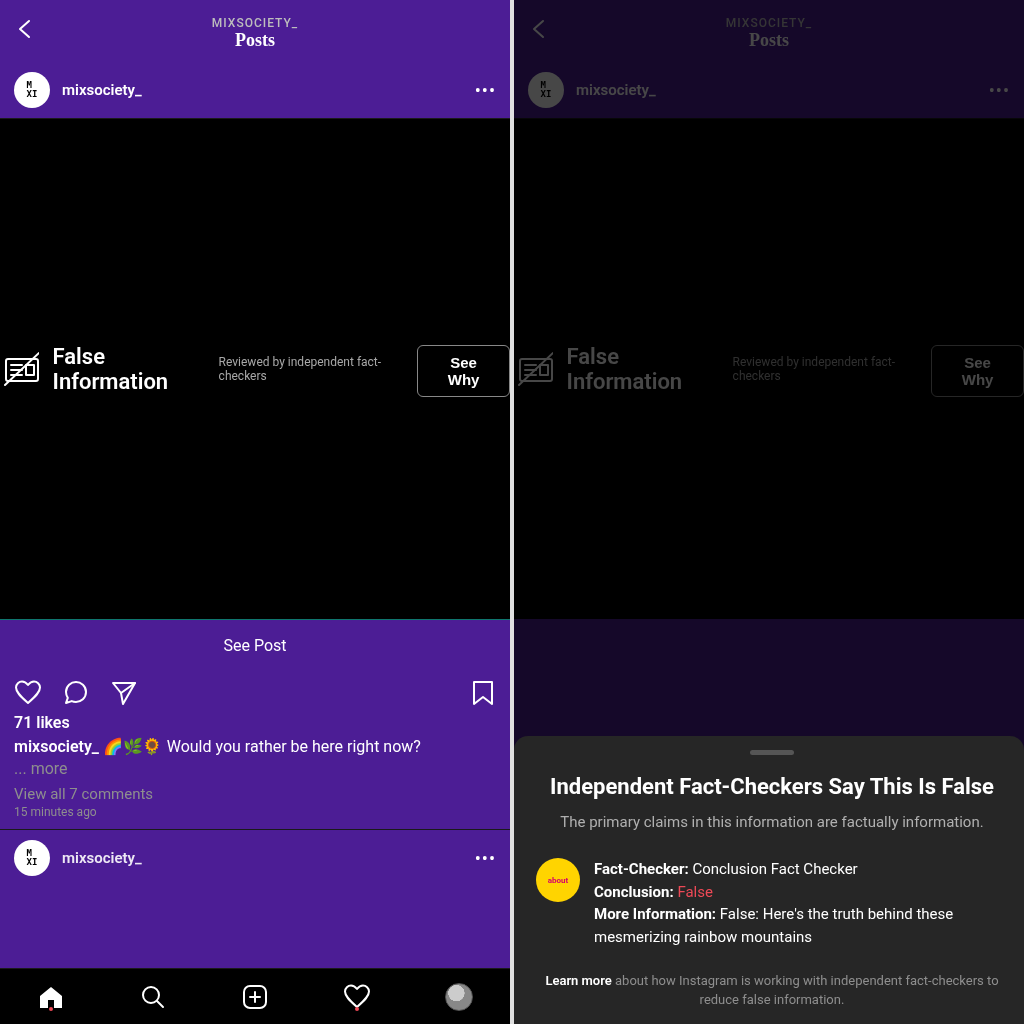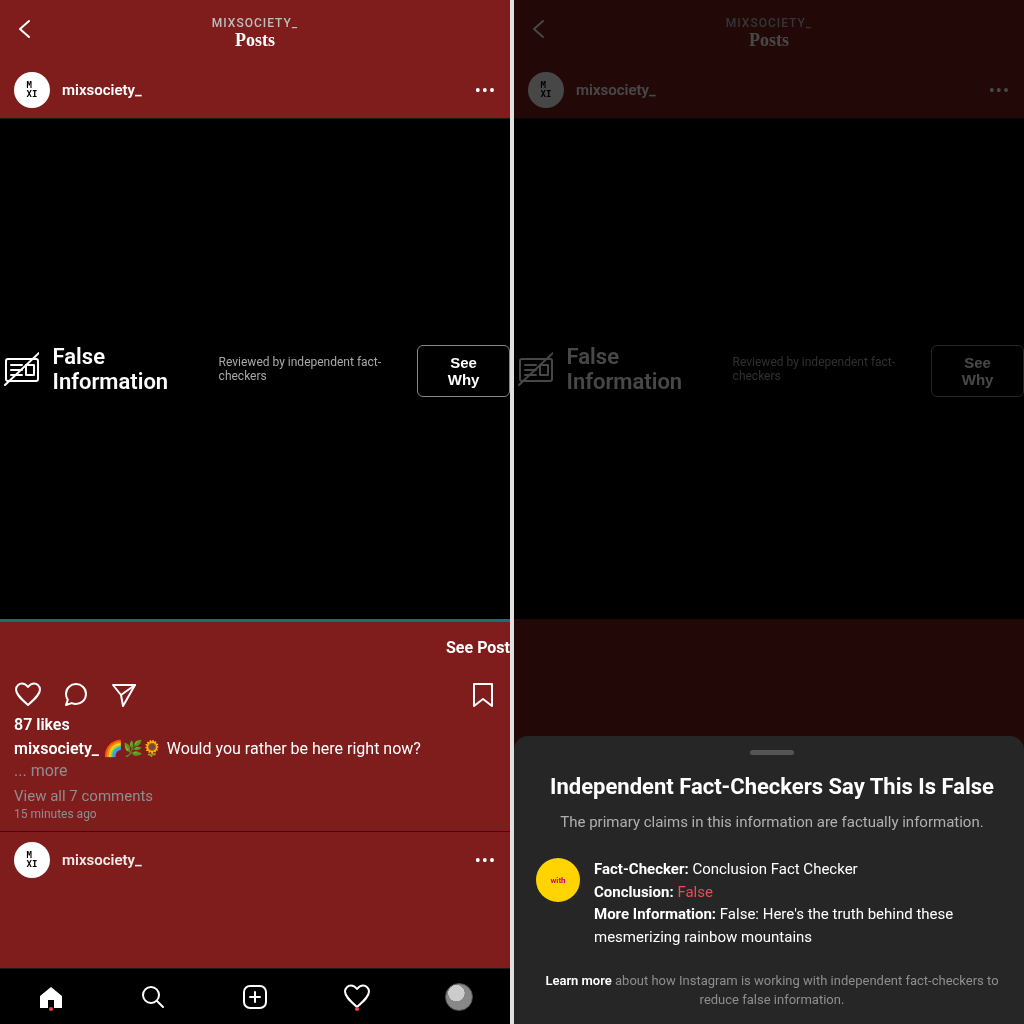--- a/index.html
+++ b/index.html
@@ -8,21 +8,21 @@
     height: 1024px;
     background: #e0e0e0;
     font-family: -apple-system, BlinkMacSystemFont, "Segoe UI", Roboto, Helvetica, Arial, sans-serif;
     display: flex;
     gap: 4px;
     overflow: hidden;
   }
   .screen {
     width: 612px;
     height: 1024px;
-    background: #7f1d1d;
+    background: #4c1d95;
     color: #fff;
     position: relative;
     overflow: hidden;
     display: flex;
     flex-direction: column;
   }
   
   .header {
     height: 62px;
     position: relative;
@@ -103,25 +103,25 @@
     margin-top:4px;
     border:1px solid #888;
     border-radius:6px;
     padding:8px 18px;
     font-size:15px;
     font-weight:600;
     background:transparent;
     color:#fff;
   }
   .see-post-bar {
-    border-top:3px solid #0f766e;
+    border-top:1px solid #0f766e;
     padding:16px 0;
-    text-align:right;
+    text-align:center;
     font-size:16px;
-    font-weight:700;
+    font-weight:400;
   }
   .action-row {
     display:flex;
     align-items:center;
     padding:8px 14px 4px 14px;
     gap:20px;
   }
   .action-row .spacer { flex:1; }
   .likes {
     padding:2px 14px;
@@ -292,21 +292,21 @@
         </svg>
     </span>
     <span class="spacer"></span>
     <span>
       <svg width="26" height="28">
           <path class="stroke" d="M4 3h18v22l-9-7-9 7z"></path>
         </svg>
     </span>
   </div>
 
-  <div class="likes">87 likes</div>
+  <div class="likes">71 likes</div>
 
   <div class="caption">
     <span class="uname">mixsociety_</span>
     <span>🌈🌿🌻  Would you rather be here right now?</span><br>
     <span class="more-link">... more</span>
   </div>
 
   <div class="view-comments">View all 7 comments</div>
   <div class="timestamp">15 minutes ago</div>
 
@@ -386,21 +386,21 @@
   <div class="dim-overlay">
     <div class="dim"></div>
   </div>
 
   <div class="sheet">
     <div class="handle"></div>
     <h2>Independent Fact-Checkers Say This Is False</h2>
     <div class="desc">The primary claims in this information are factually information.</div>
 
     <div class="fc-row">
-      <div class="fc-avatar">with</div>
+      <div class="fc-avatar">about</div>
       <div class="fc-text">
         <div><span class="label">Fact-Checker:</span> <span>Conclusion Fact Checker</span></div>
         <div><span class="label">Conclusion:</span> <span class="false-val">False</span></div>
         <div><span class="label">More Information:</span> <span>False: Here's the truth behind these mesmerizing rainbow mountains</span></div>
       </div>
     </div>
 
     <div class="learn-more">
       <span class="lm">Learn more</span><span> about how Instagram is working with independent fact-checkers to reduce false information.</span>
     </div>

